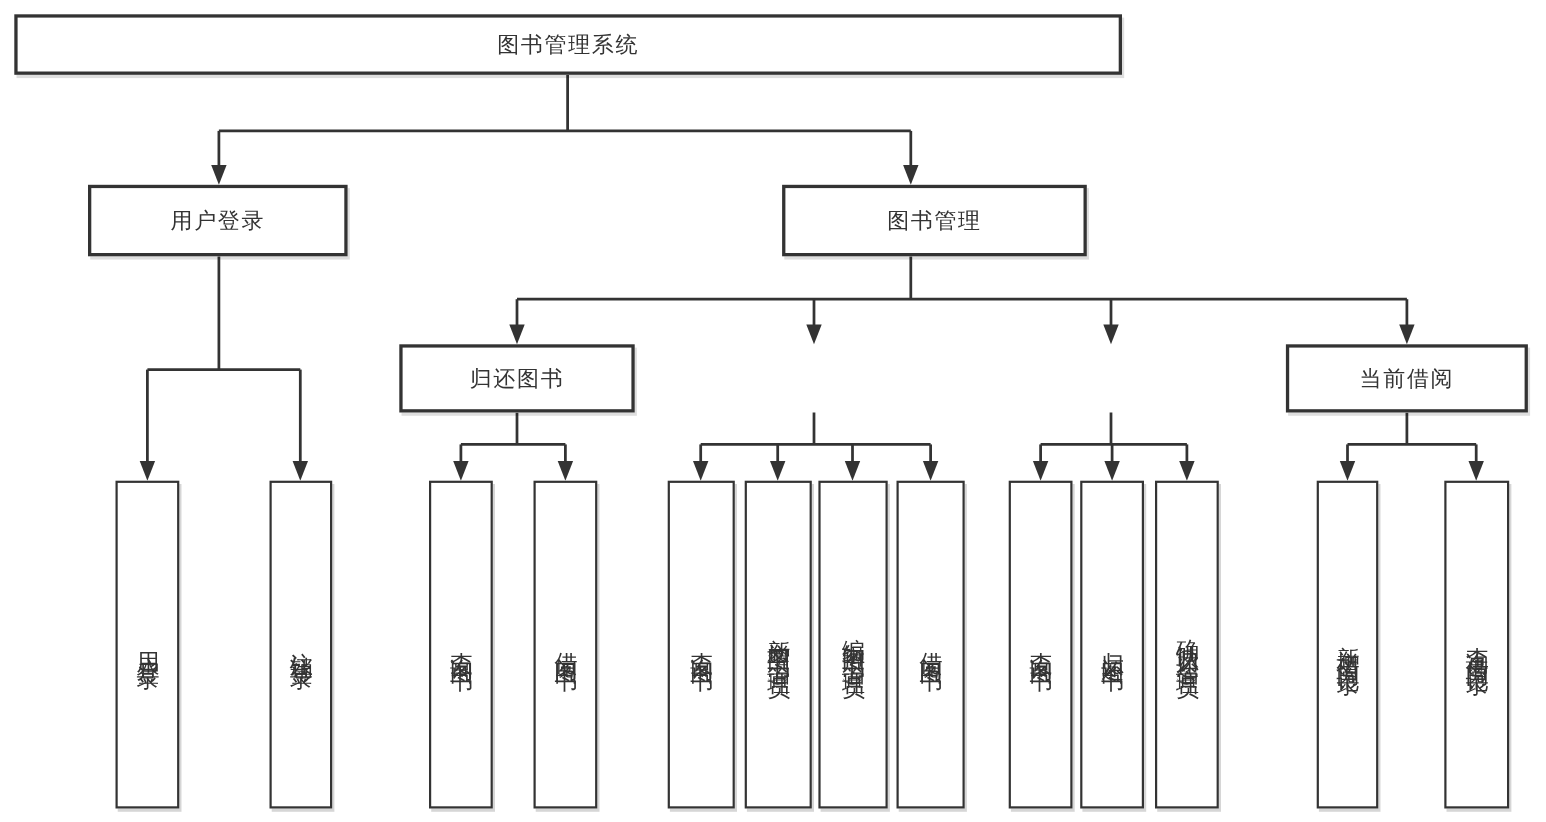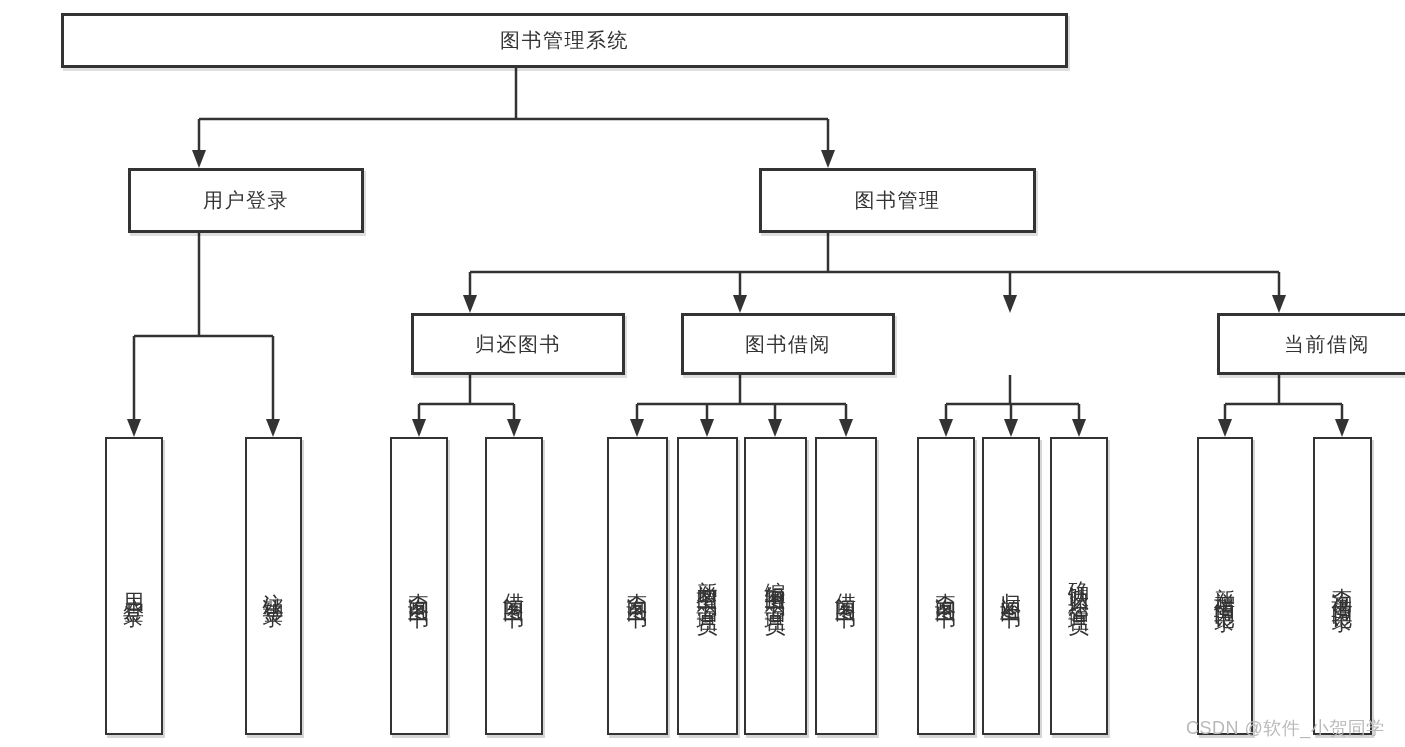--- a/index.html
+++ b/index.html
@@ -18,21 +18,20 @@
   .canvas{position:absolute;left:0;top:0;width:1405px;height:747px;background:var(--bg);}
   .connectors{position:absolute;left:0;top:0;}
   .connectors polyline{fill:none;stroke:var(--line);stroke-width:2.5;}
   .connectors polygon{fill:var(--line);stroke:none;}
   .hbox{
     position:absolute;background:var(--box-fill);
     border:3px solid var(--line);box-sizing:border-box;
     display:flex;align-items:center;justify-content:center;
     box-shadow:2px 3px 0 rgba(0,0,0,0.13);
     z-index:2;
-    margin-left:48px;
   }
   .hbox .lbl{
     font-size:20px;color:var(--text);letter-spacing:1.5px;
     font-weight:500;white-space:nowrap;
   }
   .vbox{
     position:absolute;top:437px;height:298px;
     background:var(--box-fill);
     border:2.5px solid var(--line);box-sizing:border-box;
     display:flex;align-items:center;justify-content:center;
@@ -137,23 +136,20 @@
   <div class="hbox" style="left:80px;top:168px;width:236px;height:65px">
     <span class="lbl">用户登录</span>
   </div>
   <div class="hbox" style="left:711px;top:168px;width:277px;height:65px">
     <span class="lbl">图书管理</span>
   </div>
 
   <div class="hbox" style="left:363px;top:313px;width:214px;height:62px">
     <span class="lbl">归还图书</span>
   </div>
-  <div class="hbox" style="left:633px;top:313px;width:214px;height:62px">
-    <span class="lbl">图书借阅</span>
-  </div>
   <div class="hbox" style="left:1169px;top:313px;width:220px;height:62px">
     <span class="lbl">当前借阅</span>
   </div>
 
   <div class="vbox" style="left:105px;width:58px">
     <span class="vlbl">用户登录</span>
   </div>
   <div class="vbox" style="left:245px;width:57px">
     <span class="vlbl">注销登录</span>
   </div>
@@ -188,15 +184,14 @@
     <span class="vlbl">确认归还（管理员）</span>
   </div>
 
   <div class="vbox" style="left:1197px;width:56px">
     <span class="vlbl">新增借阅记录</span>
   </div>
   <div class="vbox" style="left:1313px;width:59px">
     <span class="vlbl">查询借阅记录</span>
   </div>
 
-  <div class="watermark">CSDN @软件_小贺同学</div>
 
 </div>
 
 </body></html>

